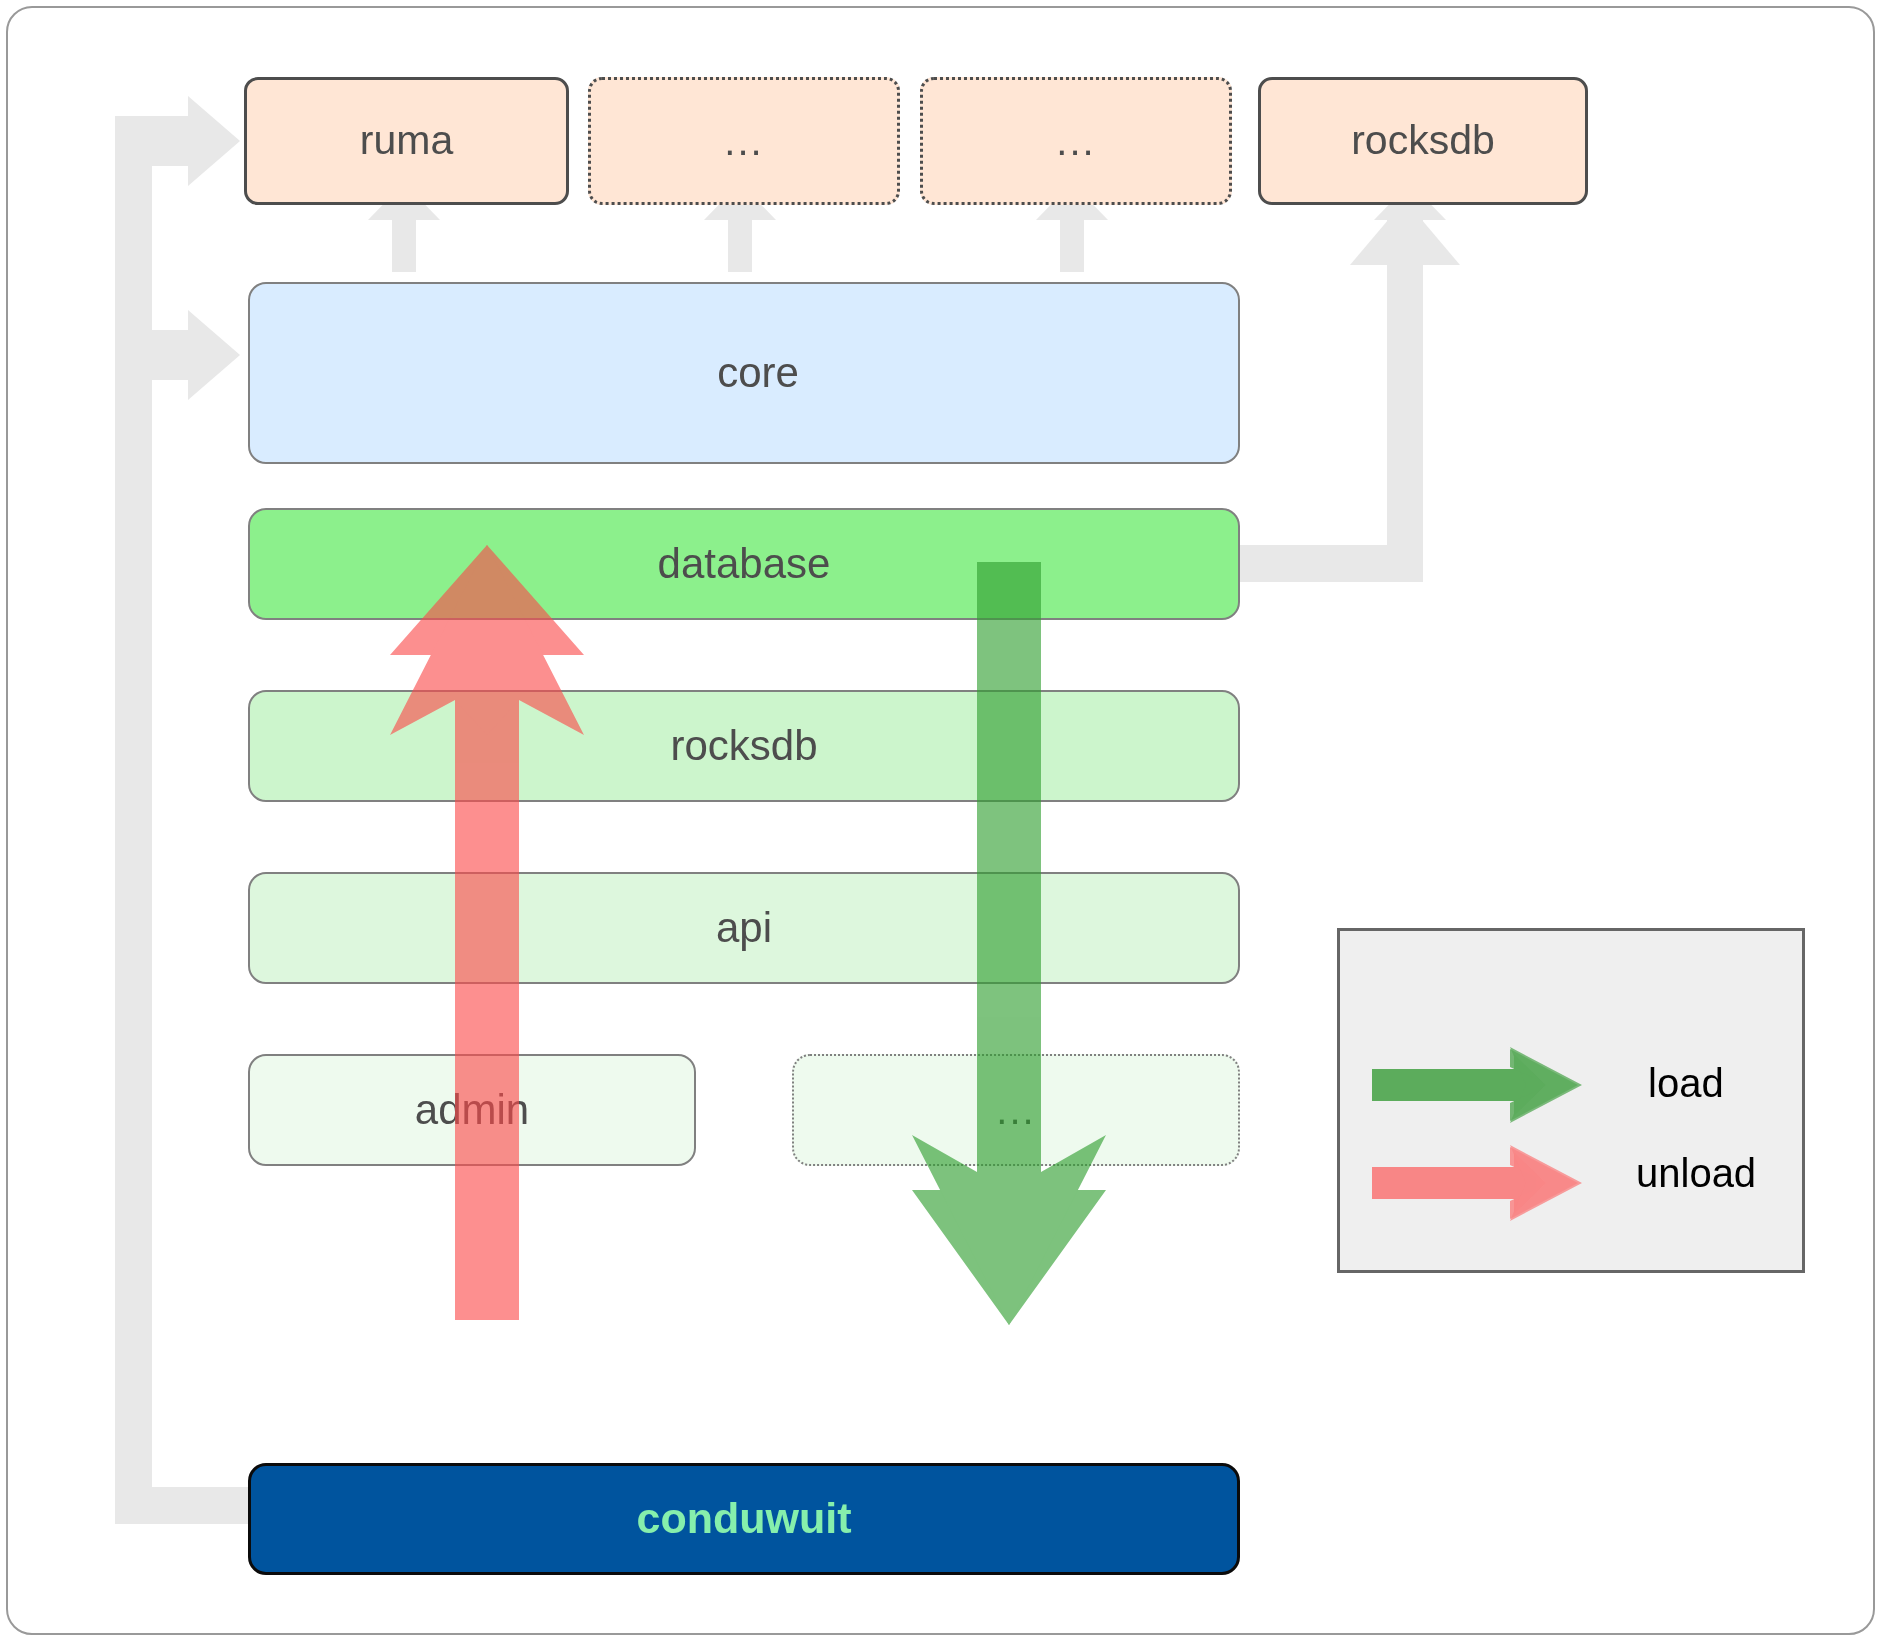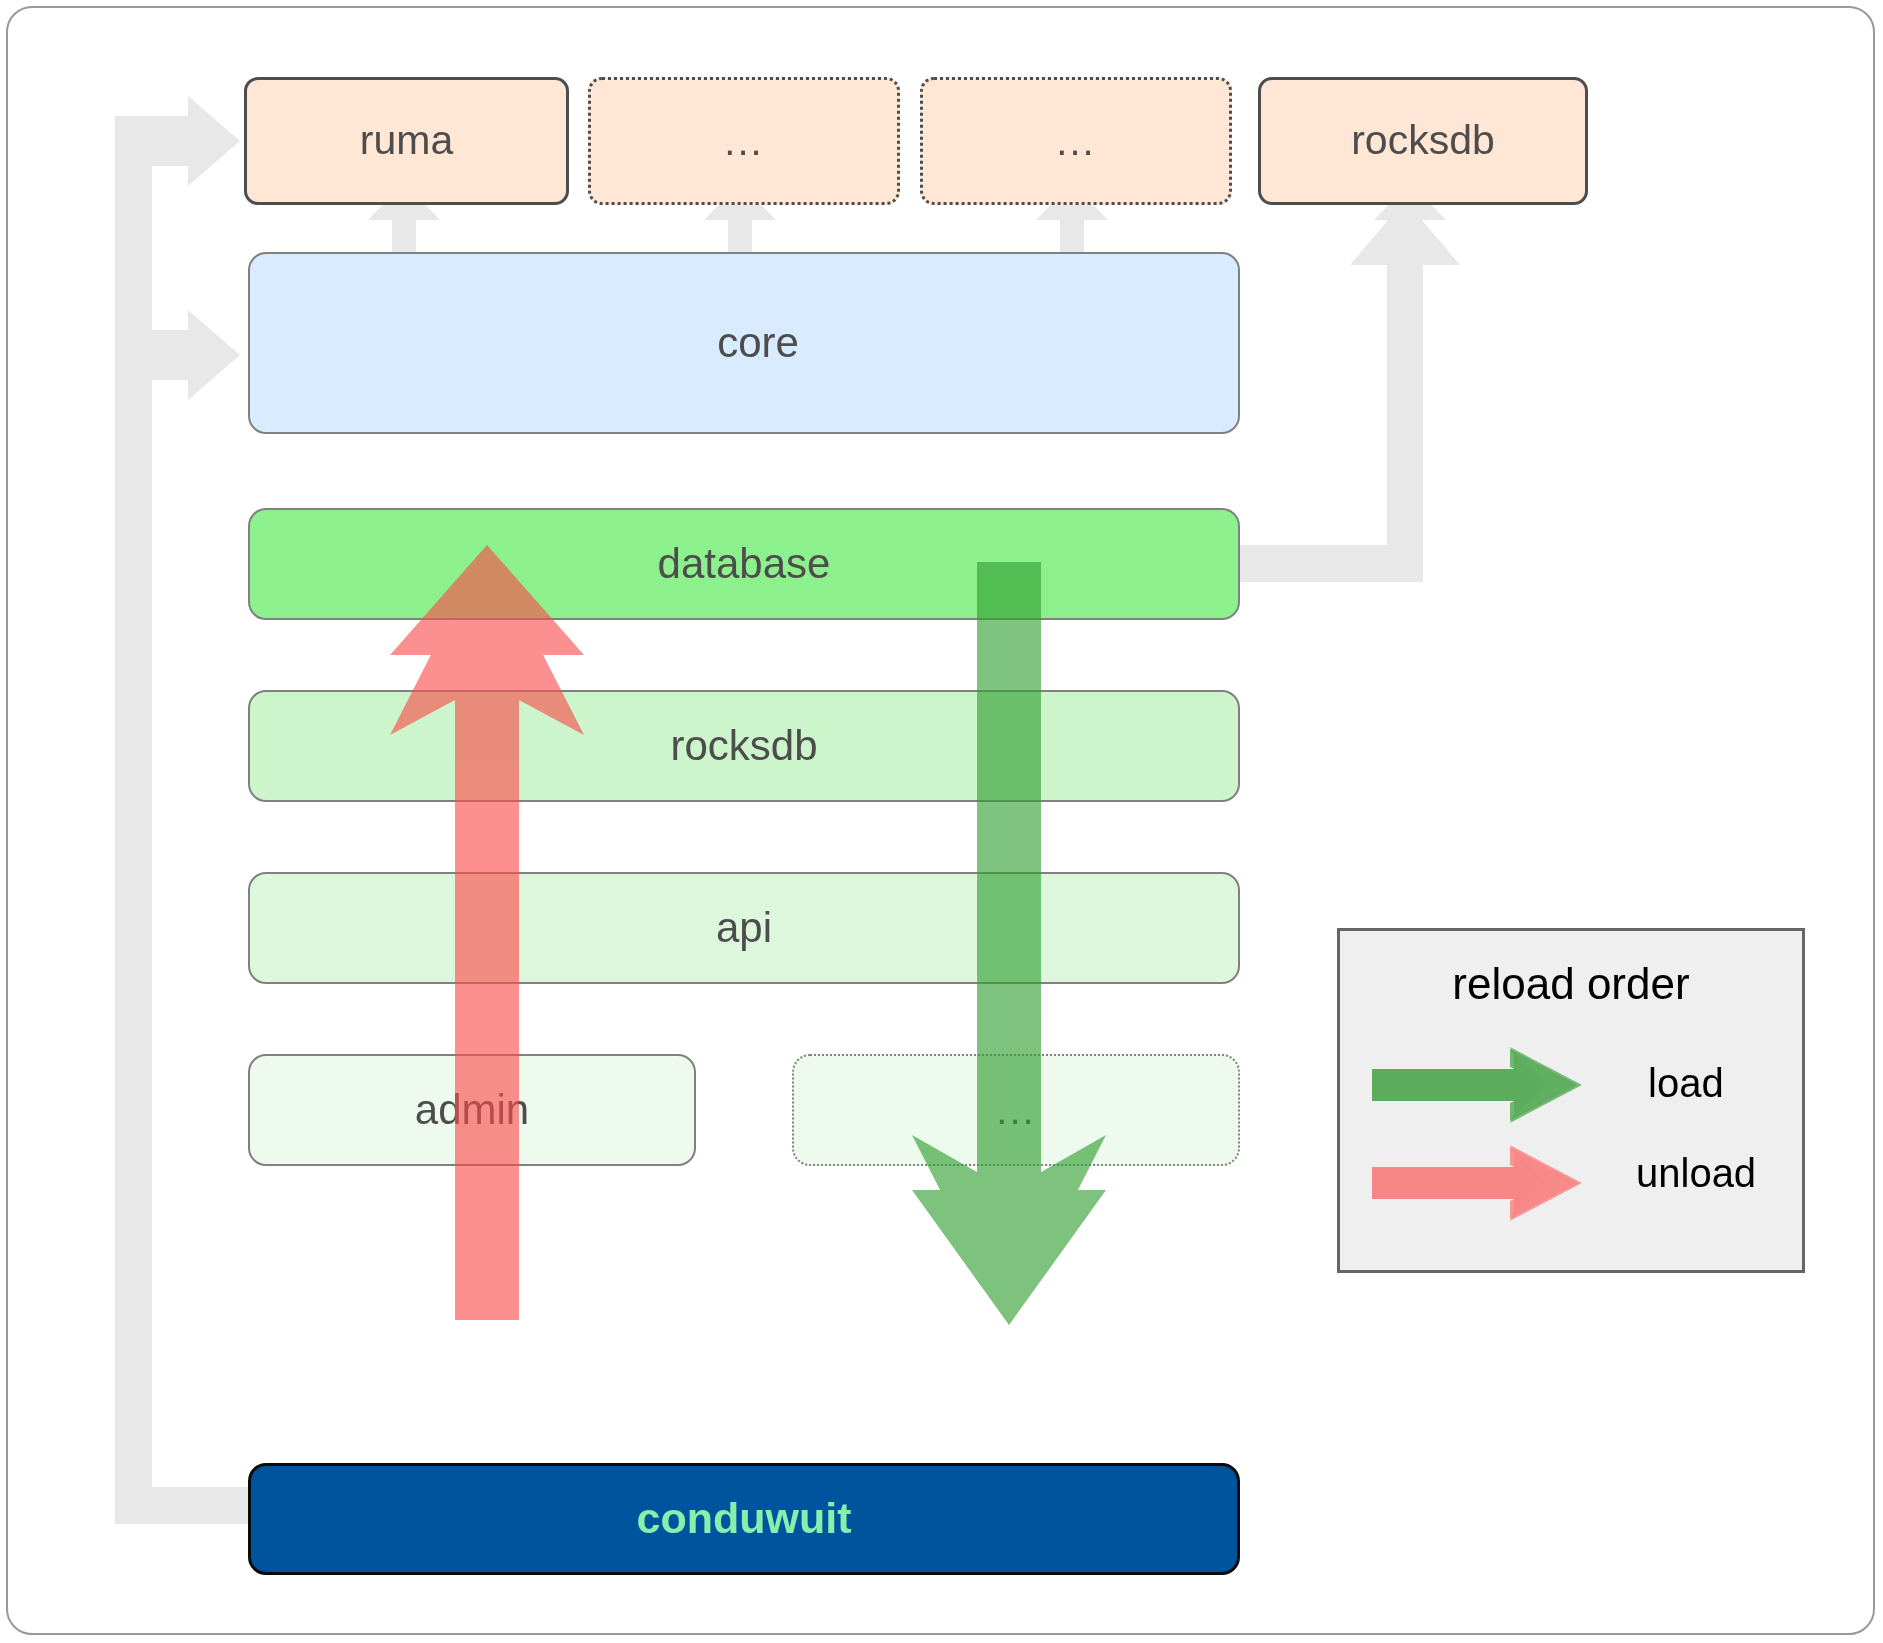--- a/index.html
+++ b/index.html
@@ -158,21 +158,21 @@
     </div>
 
     <div class="node top-lib dotted" style="left:920px; top:77px; width:312px; height:128px;">
       <span class="lbl dots-label">...</span>
     </div>
 
     <div class="node top-lib" style="left:1258px; top:77px; width:330px; height:128px;">
       <span class="lbl">rocksdb</span>
     </div>
 
-    <div class="node core" style="left:248px; top:252px; width:992px; height:182px;padding-left:28px;">
+    <div class="node core" style="left:248px; top:282px; width:992px; height:182px;padding-left:28px;">
       <span class="lbl">core</span>
     </div>
 
     <div class="node layer" style="left:248px; top:508px; width:992px; height:112px; background:#8cf08c;">
       <span class="lbl">database</span>
     </div>
 
     <div class="node layer" style="left:248px; top:690px; width:992px; height:112px; background:#ccf5cc;">
       <span class="lbl">rocksdb</span>
     </div>
@@ -225,21 +225,20 @@
       <path fill="#2e9e2e" d="M 1009,1325
                L 912,1135
                L 977,1172
                L 1009,1135
                L 1041,1172
                L 1106,1135 Z"></path>
     </g>
   </svg>
 
   <div id="legend">
-    <div id="legend-title">reload order</div>
 
     <svg style="position:absolute; left:0; top:0; width:468px; height:345px;" viewBox="0 0 468 345">
       <g opacity="0.82">
         <path fill="#3d9e3d" d="M 32,138 L 32,170 L 174,170 L 174,185 L 206,154 L 174,123 L 174,138 Z"></path>
         <path fill="#3d9e3d" opacity="0.85" d="M 170,118 L 238,154 L 170,190 L 170,172 L 196,160 L 196,148 L 170,136 Z"></path>
         <path fill="#3d9e3d" opacity="0.8" d="M 170,116 L 242,154 L 170,192 L 186,154 Z"></path>
       </g>
       <g opacity="0.82">
         <path fill="#fb6f6f" d="M 32,236 L 32,268 L 174,268 L 174,283 L 206,252 L 174,221 L 174,236 Z"></path>
         <path fill="#fb6f6f" opacity="0.85" d="M 170,216 L 238,252 L 170,288 L 170,270 L 196,258 L 196,246 L 170,234 Z"></path>

